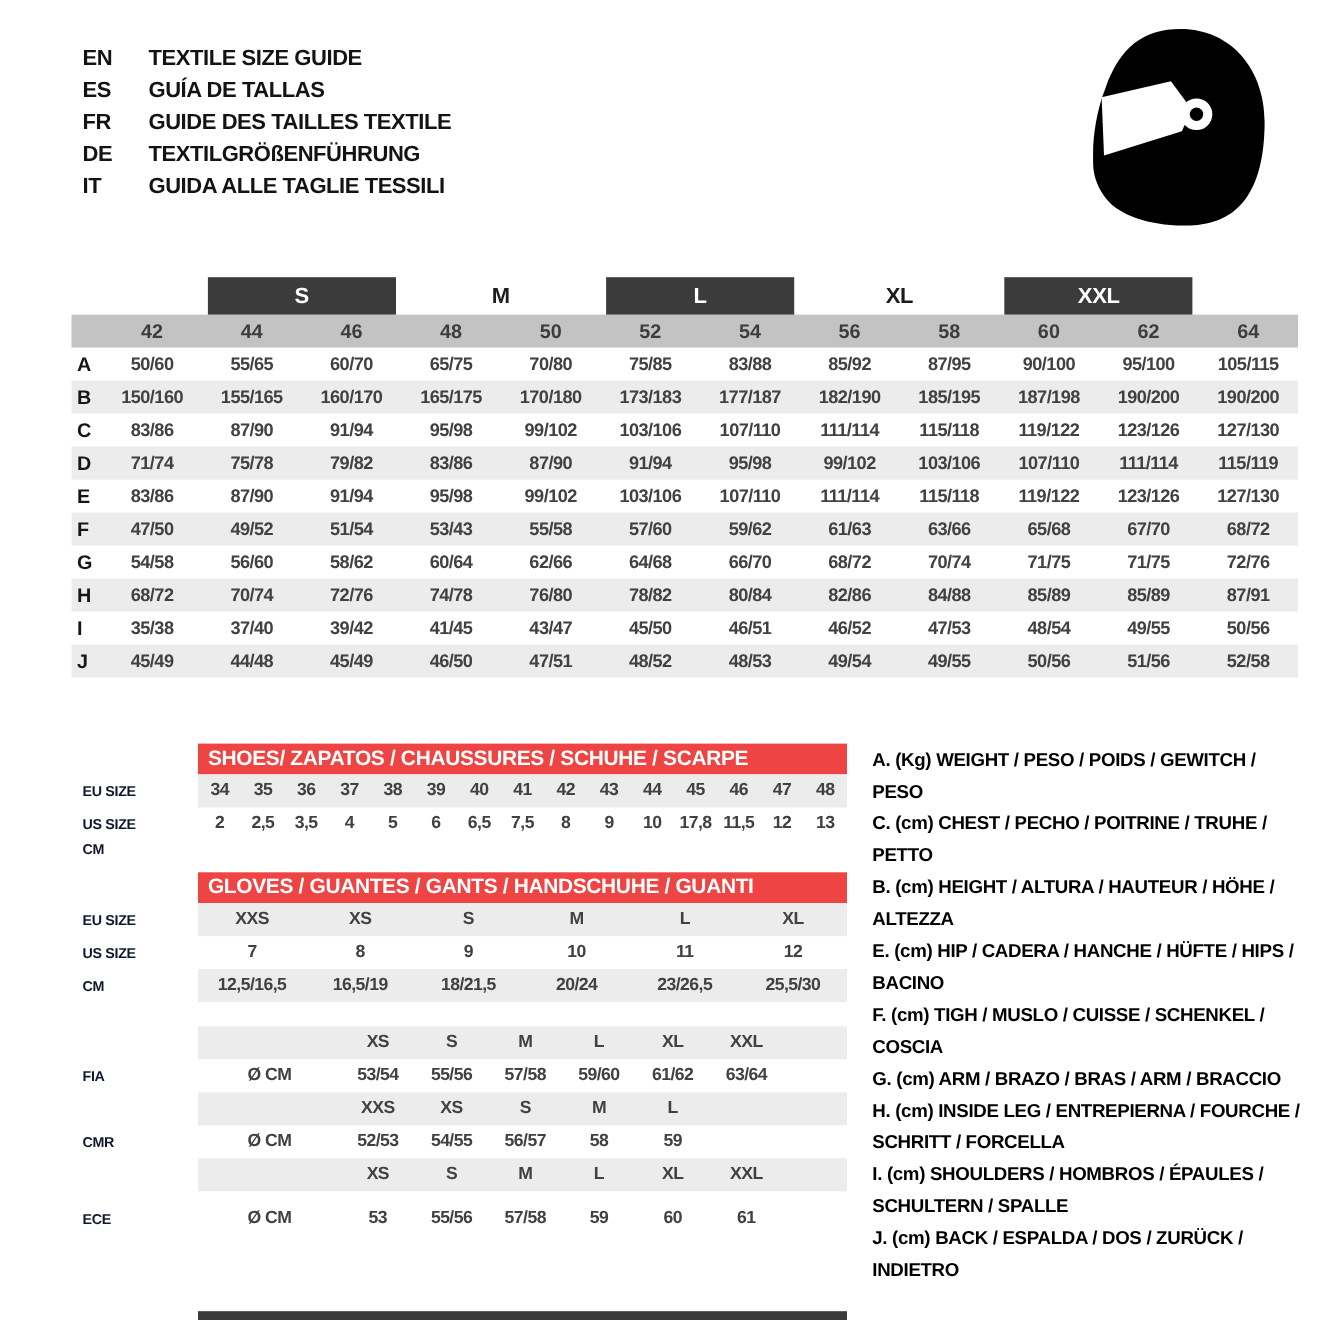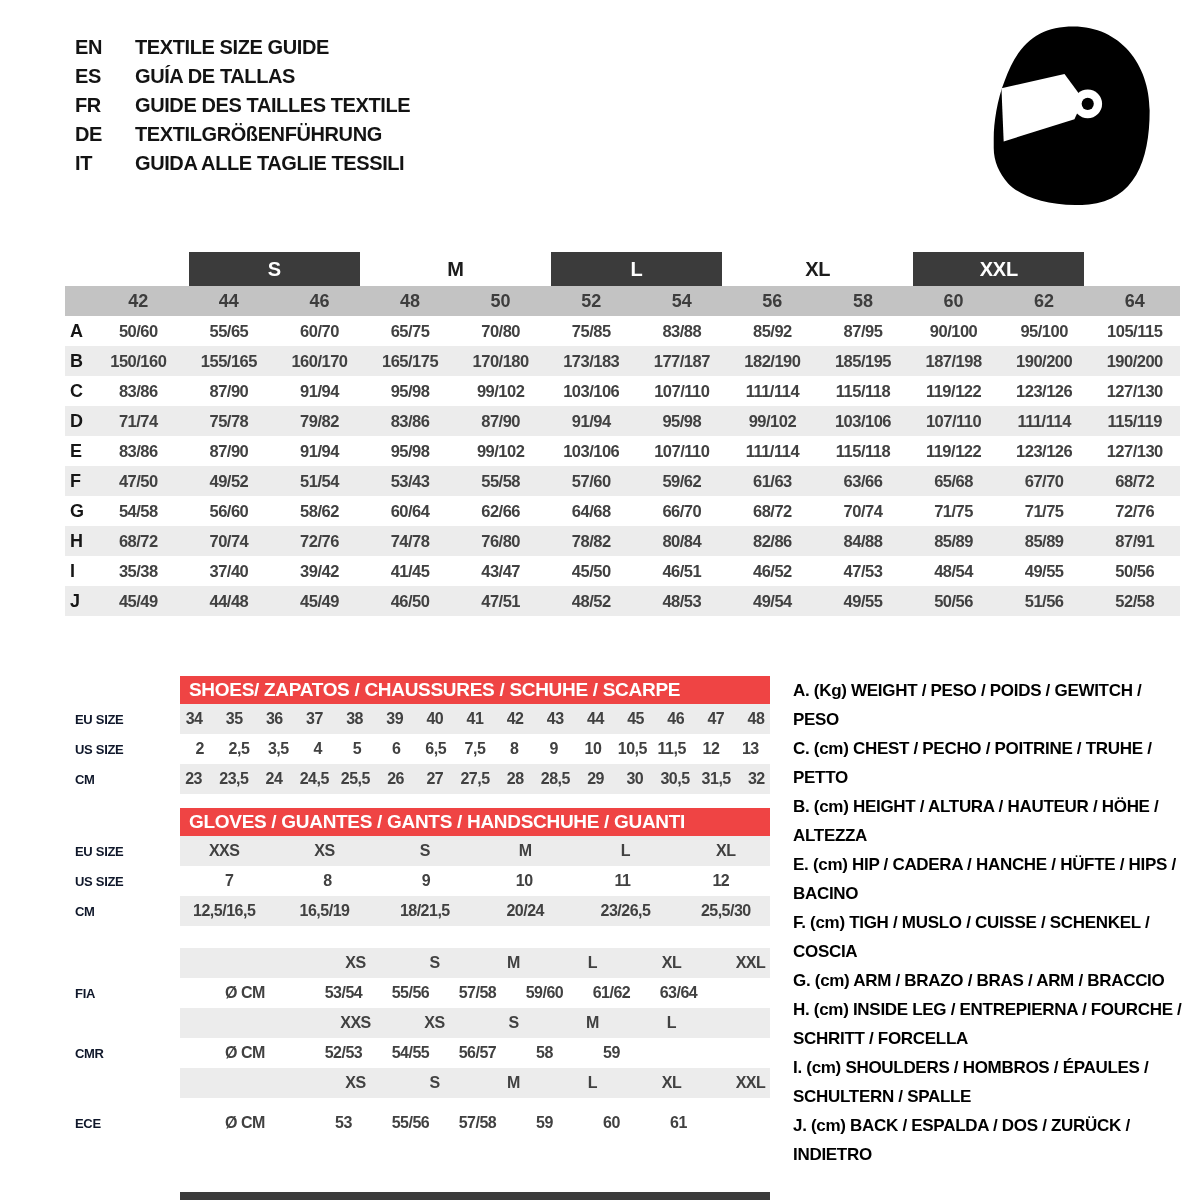--- a/index.html
+++ b/index.html
@@ -5,21 +5,21 @@
   html,body { margin:0; padding:0; }
   body {
     width:1200px; height:1200px; background:#ffffff; position:relative;
     font-family:"Liberation Sans","DejaVu Sans",sans-serif; color:#222;
     overflow:hidden;
   }
   .page { position:absolute; inset:0; }
 
   
   .lang-list { position:absolute; left:75px; top:36px; }
-  .lang-row { display:flex; gap:20px; height:29px; align-items:flex-start;
+  .lang-row { display:flex; gap:20px; height:29px; align-items:flex-end;
     font-weight:700; font-size:20px; letter-spacing:-0.4px; color:#131313; }
   .lang-code { width:40px; }
 
   
   .helmet-icon { position:absolute; left:972px; top:22px; width:185px; height:188px; }
 
   
   .main-table { position:absolute; left:65px; top:252px; width:1115px; }
   .grid13 { display:grid; grid-template-columns:28px repeat(12,1fr); }
   .size-group-row { height:34px; }
@@ -36,21 +36,21 @@
 
   
   .lower-left { position:absolute; left:65px; top:676px; width:705px; }
   .srow { display:grid; grid-template-columns:115px 590px; }
   .slabel { font-weight:700; font-size:13px; padding-left:10px; display:flex;
     align-items:center; color:#0f172a; letter-spacing:-0.3px; }
   .sheader { background:#ef4444; color:#ffffff; font-weight:700; font-size:19px;
     height:28px; display:flex; align-items:center; padding-left:9px;
     letter-spacing:-0.3px; white-space:nowrap; }
   .scontent { height:30px; display:grid; align-items:center; }
-  .scontent.stripe { background:#ececec;gap:12px; }
+  .scontent.stripe { background:#ececec; }
   .cols15 { grid-template-columns:repeat(15,1fr); }
   .cols6  { grid-template-columns:repeat(6,1fr); }
   .helmetcols { grid-template-columns:130px repeat(6,67px); }
   .scell { text-align:center; font-weight:700; font-size:16px; color:#414141;
     letter-spacing:-0.5px; white-space:nowrap; }
   .gap-gloves { margin-top:14px; }
   .gap-helmet { margin-top:22px; }
   .helmet-last { margin-top:10px; }
 
   
@@ -310,45 +310,28 @@
             <div class="scell">2,5</div>
             <div class="scell">3,5</div>
             <div class="scell">4</div>
             <div class="scell">5</div>
             <div class="scell">6</div>
             <div class="scell">6,5</div>
             <div class="scell">7,5</div>
             <div class="scell">8</div>
             <div class="scell">9</div>
             <div class="scell">10</div>
-            <div class="scell">10,5</div>
+            <div class="scell">17,8</div>
             <div class="scell">11,5</div>
             <div class="scell">12</div>
             <div class="scell">13</div>
           </div>
         </div>
         <div class="srow">
           <div class="slabel">CM</div>
-          <div class="scontent cols15 stripe">
-            <div class="scell">23</div>
-            <div class="scell">23,5</div>
-            <div class="scell">24</div>
-            <div class="scell">24,5</div>
-            <div class="scell">25,5</div>
-            <div class="scell">26</div>
-            <div class="scell">27</div>
-            <div class="scell">27,5</div>
-            <div class="scell">28</div>
-            <div class="scell">28,5</div>
-            <div class="scell">29</div>
-            <div class="scell">30</div>
-            <div class="scell">30,5</div>
-            <div class="scell">31,5</div>
-            <div class="scell">32</div>
-          </div>
         </div>
       </div>
 
     <div class="gap-gloves">
       <div class="srow">
         <div class="slabel"></div>
         <div class="sheader">GLOVES / GUANTES / GANTS / HANDSCHUHE / GUANTI</div>
       </div>
     <div class="srow">
           <div class="slabel">EU SIZE</div>

